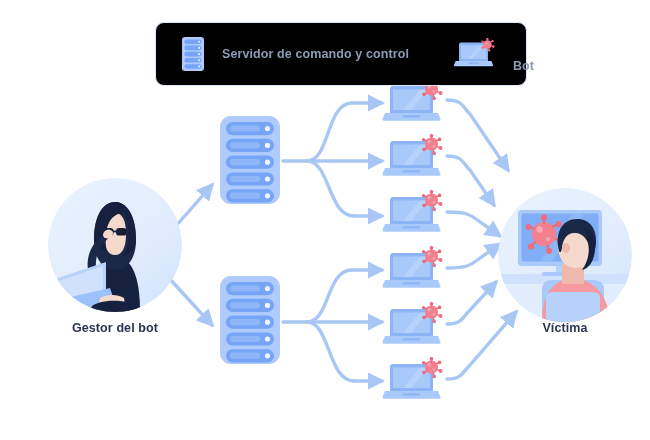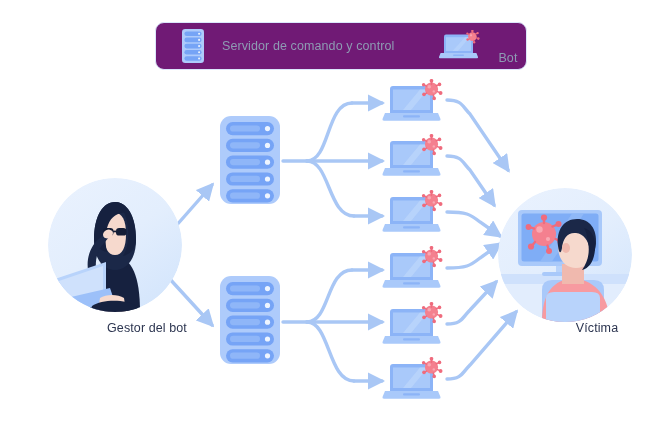--- a/index.html
+++ b/index.html
@@ -29,54 +29,54 @@
   }
   #svg-layer { z-index: 1; }
   #node-layer { z-index: 2; }
 
   
   .legend {
     position: absolute;
     left: 155px;
     top: 22px;
     width: 372px;
-    height: 48px;
+    height: 64px;
     box-sizing: border-box;
     border: 1.5px solid #dbe7fb;
     border-radius: 9px;
-    background: #701a75;
+    background: #000000;
     display: flex;
     align-items: center;
     z-index: 3;
+    font-weight: bold;
   }
   .legend-entry {
     display: flex;
     align-items: center;
   }
   .legend-entry.srv { margin-left: 26px; }
   .legend-entry.bot { margin-left: 44px; }
   .legend-label {
     font-size: 12.5px;
     color: #8e9bb3;
     letter-spacing: 0.1px;
     white-space: nowrap;
   }
   .legend-entry.srv .legend-label { margin-left: 18px; }
   .legend-entry.bot .legend-label { margin-left: 14px; margin-top: 24px; }
 
   
   .node-label {
     position: absolute;
     font-size: 12.5px;
-    font-weight: normal;
+    font-weight: bold;
     color: #2c3550;
     white-space: nowrap;
     letter-spacing: 0.1px;
     text-align: center;
-    margin-left: 32px;
   }
   #label-gestor { left: 0px; top: 321px; width: 230px; }
   #label-victima { left: 480px; top: 321px; width: 170px; text-align: center; }
 
   
   .circle-node {
     position: absolute;
     border-radius: 50%;
     overflow: hidden;
   }

